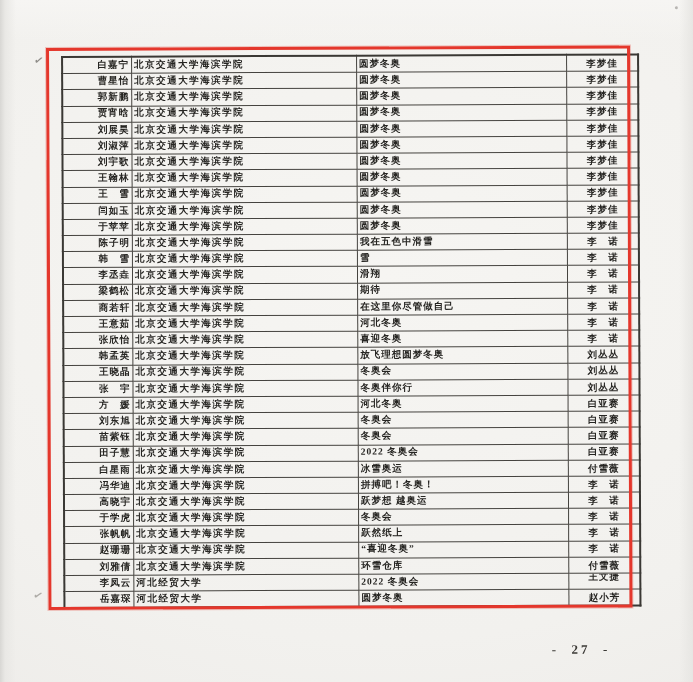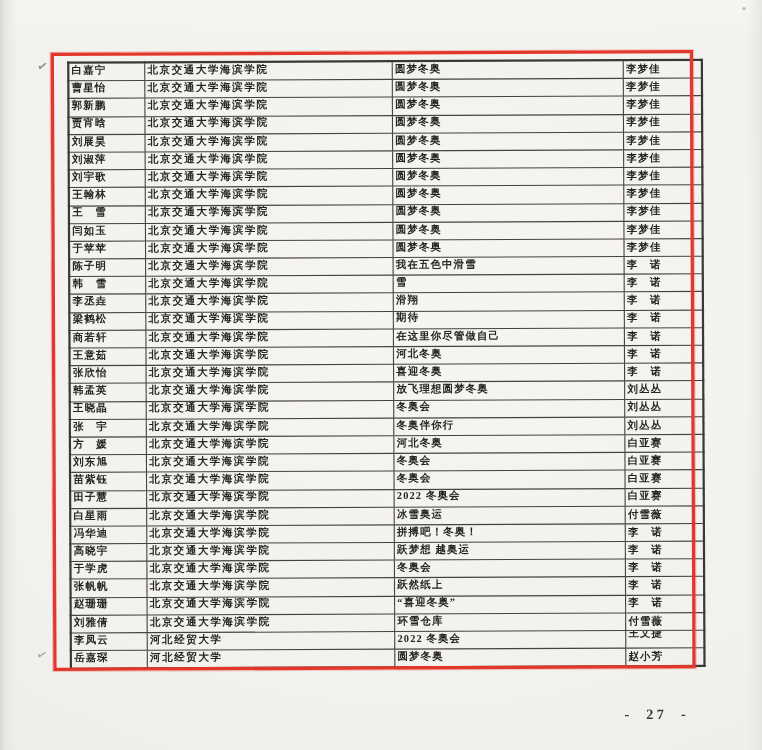--- a/index.html
+++ b/index.html
@@ -27,37 +27,37 @@
   }
   table.results td{
     border:1px solid #45433f;
     height:15.2px;          
     padding:0 2px;
     font-size:9.5px;font-weight:bold;color:#262522;
     white-space:nowrap;overflow:hidden;
     vertical-align:middle;line-height:1;
   }
   table.results{border:2px solid #3a3834;}
-  td.col-name{width:64px;text-align:left;letter-spacing:1px;}
+  td.col-name{width:64px;text-align:right;letter-spacing:1px;}
   td.col-institution{width:220px;padding-left:9px;letter-spacing:1.5px;}
   td.col-title{width:205px;padding-left:7px;letter-spacing:1px;}
-  td.col-instructor{width:66px;letter-spacing:1px;}
+  td.col-instructor{width:66px;text-align:center;letter-spacing:1px;}
   td.col-instructor > span{display:inline-block;transform:translateY(1px);}
   td.shift-up > span{transform:translateY(-4px);font-family:Liberation Mono, monospace;}
 
   
   .redbox{
     position:absolute;left:47px;top:47px;width:578px;height:556px;
     border:3px solid #e4372c;
     box-shadow:0 0 0 1px rgba(228,55,44,.25);
     pointer-events:none;background:transparent;
   }
 
   .pagenum{
-    position:absolute;left:566px;top:643px;
+    position:absolute;left:550px;top:643px;
     font-size:13px;font-weight:bold;color:#3a3835;letter-spacing:3px;
     white-space:pre;
     text-align:right;
   }
 
   .pen-mark{position:absolute;color:#8f8d89;font-size:11px;font-weight:bold;}
   .pen-mark.top{left:35px;top:53px;transform:rotate(12deg);}
   .pen-mark.bottom{left:32px;top:588px;transform:rotate(18deg);color:#aeaca7;}
 
   .speck{position:absolute;left:676px;top:8px;width:3px;height:3px;background:#8d8b87;border-radius:50%;opacity:.6;}

